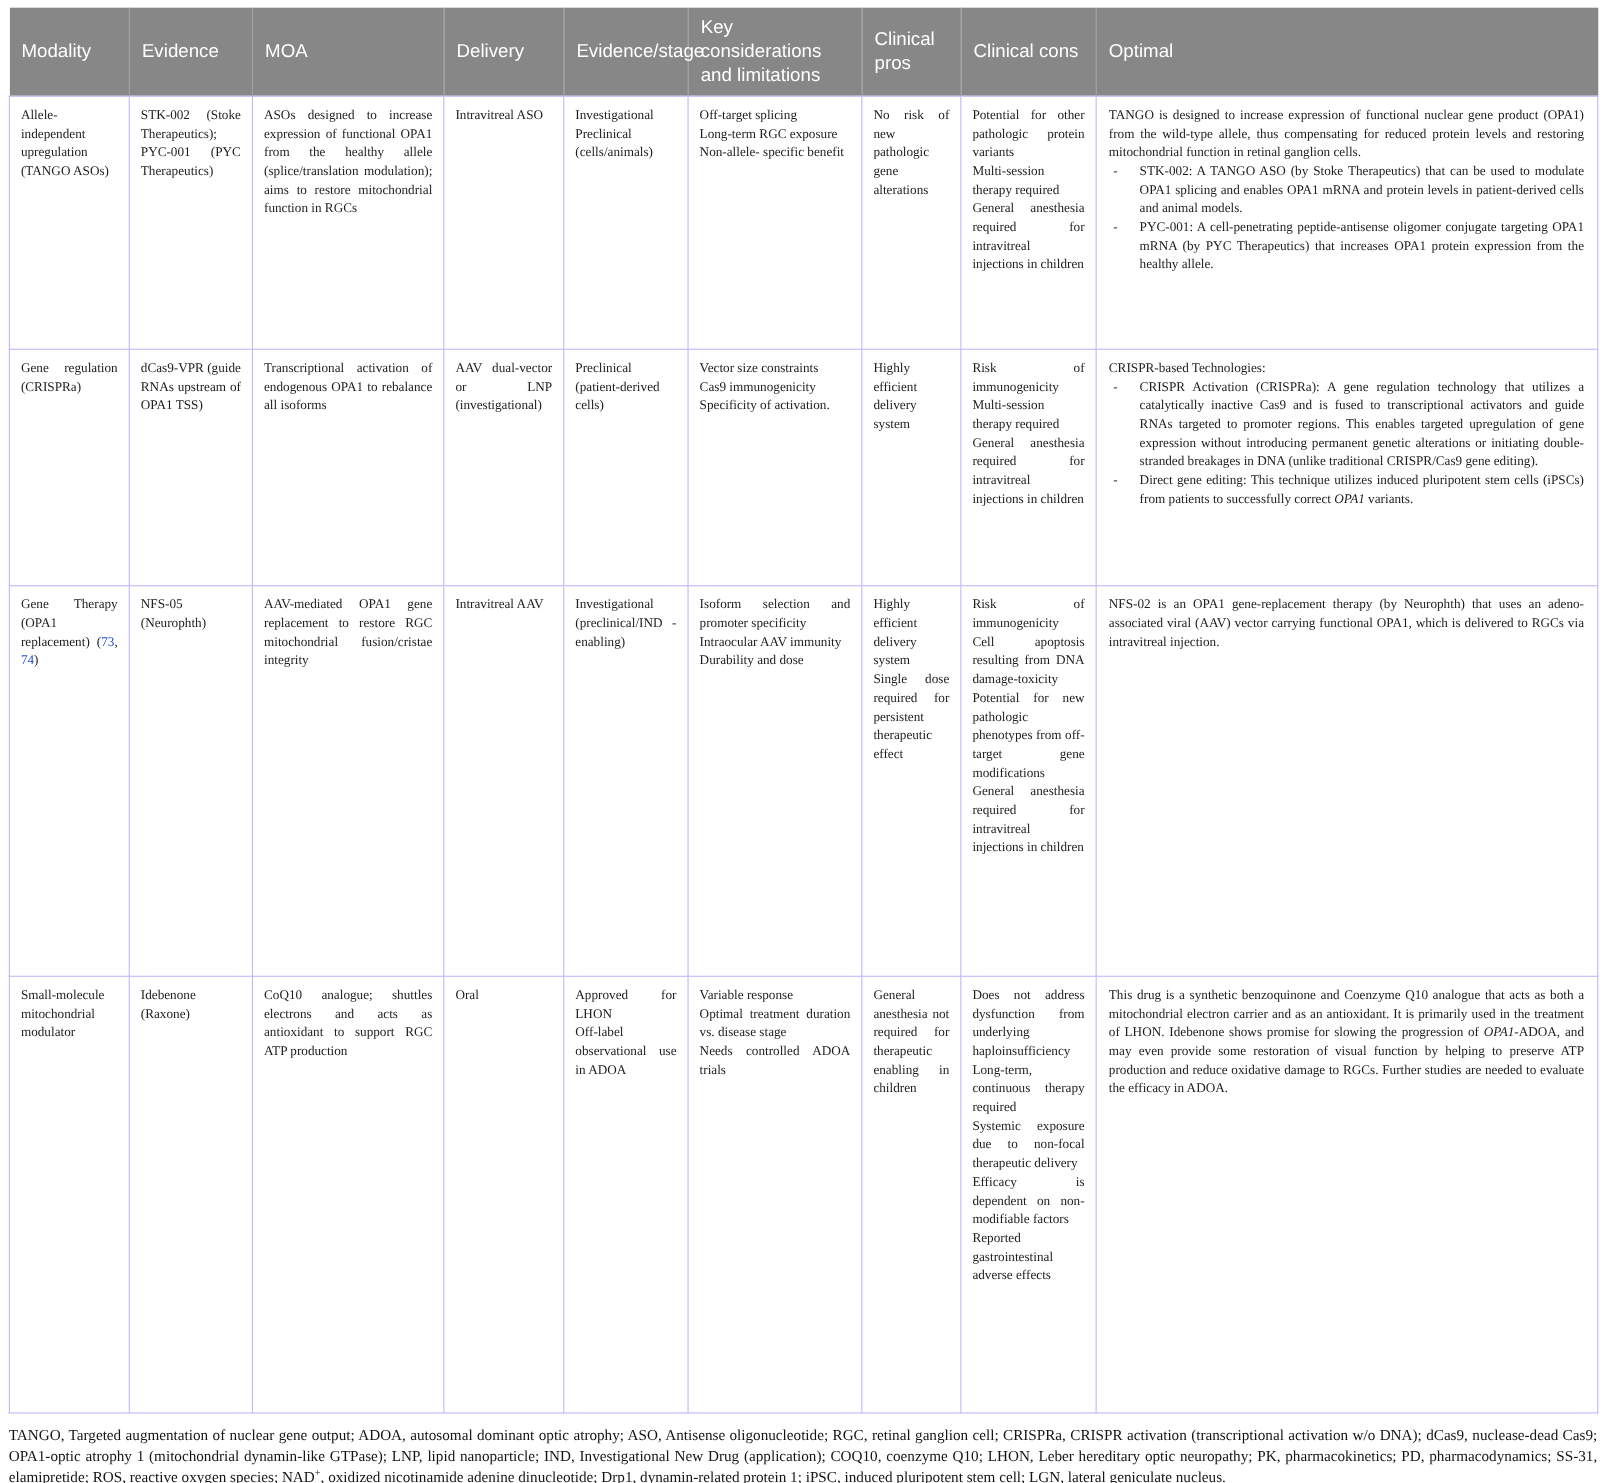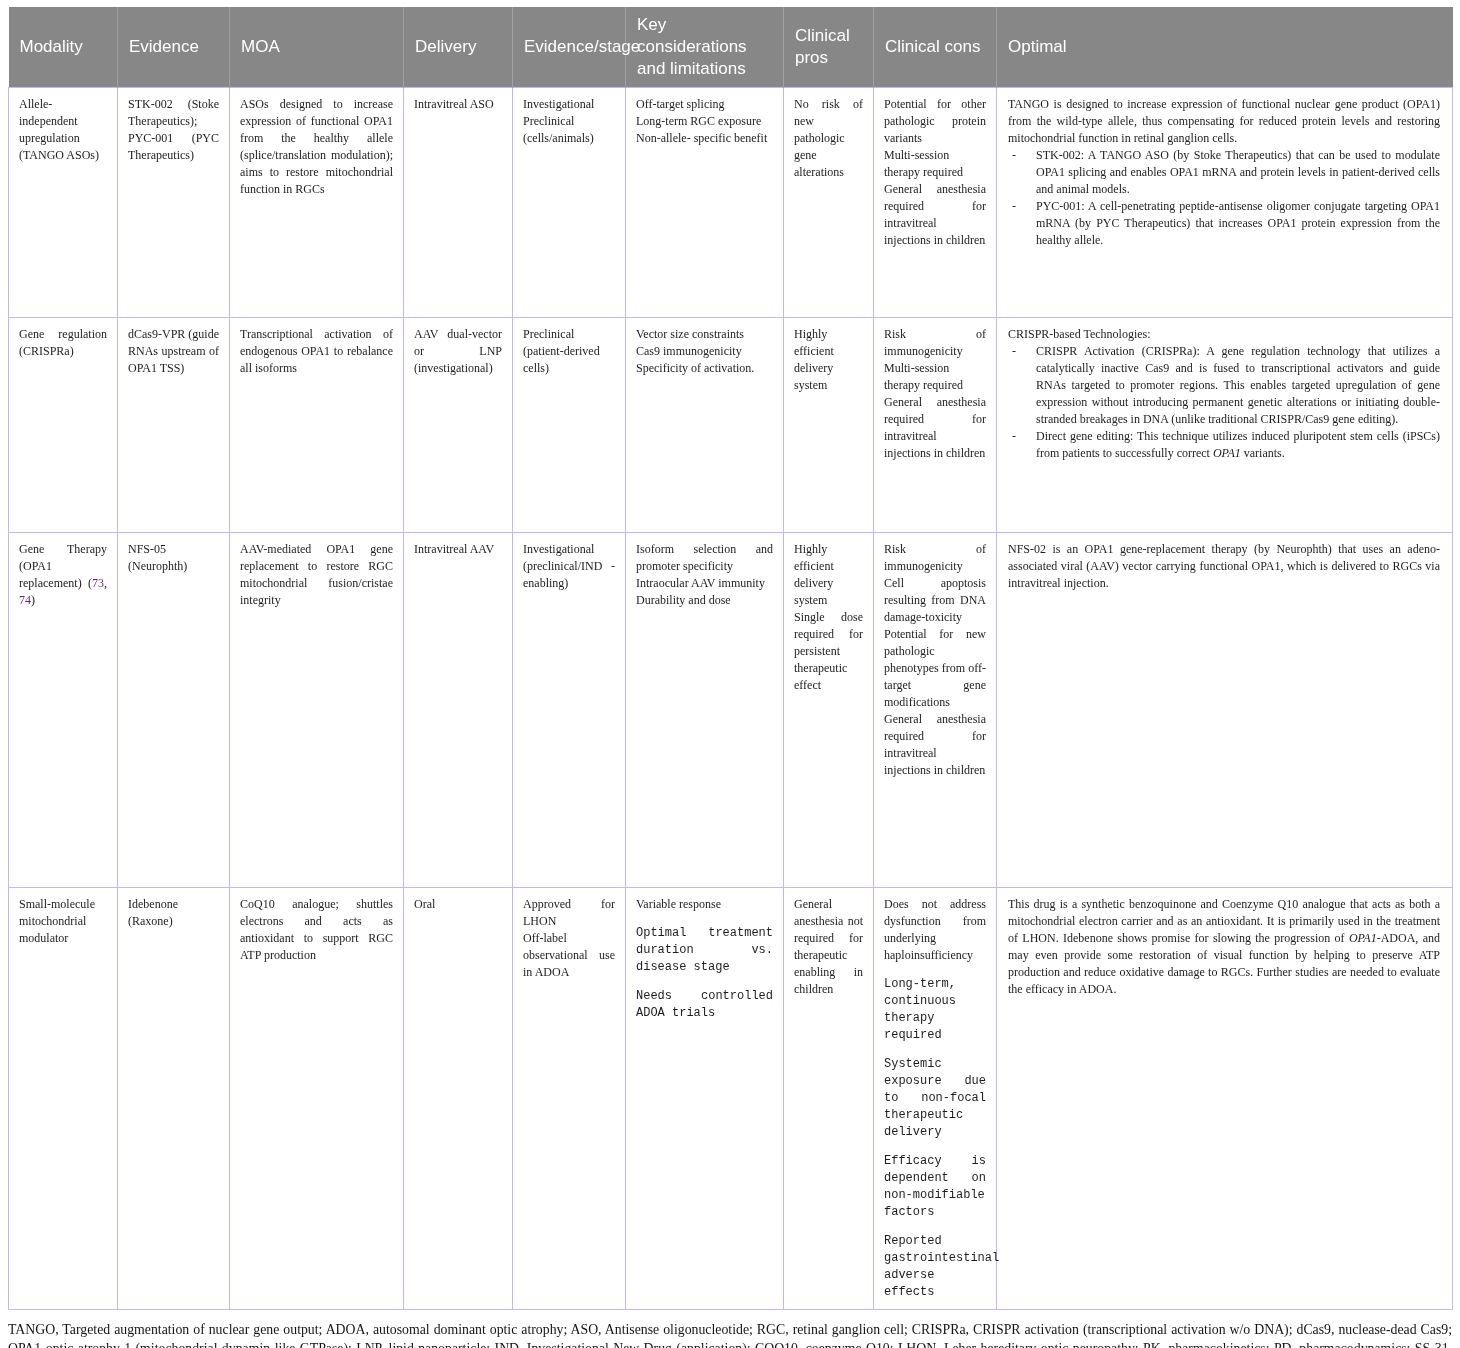--- a/index.html
+++ b/index.html
@@ -40,29 +40,29 @@
     font-size: 12px;
     line-height: 17px;
     text-align: justify;
   }
   tr.r0 { height: 230px; }
   tr.r1 { height: 215px; }
   tr.r2 { height: 355px; }
   tr.r3 { height: 397px; padding-left: 44px; }
 
   .line-item { text-align: justify; }
-  .gapped .line-item + .line-item { margin-top: 12px; font-family: Liberation Mono, monospace; }
+  .gapped .line-item + .line-item { margin-top: 0; }
 
   td.summary-cell { padding: 8px 12px 8px 11px; font-family: Liberation Serif, serif; }
   .intro { margin: 0; text-align: justify; }
   .bullet { display: flex; }
   .bullet .dash { flex: 0 0 24px; padding-left: 4px; }
   .bullet .btext { flex: 1 1 auto; text-align: justify; }
 
-  a.ref { color: #701a75; text-decoration: none; cursor: pointer; }
+  a.ref { color: #1d4ed8; text-decoration: none; cursor: pointer; }
 
   .footnote {
     margin: 10px 0 0 0;
     font-size: 13.8px;
     line-height: 19px;
     text-align: justify;
     color: #141414;
   }
   .footnote sup { font-size: 0.68em; vertical-align: super; line-height: 0; }
 </style>

